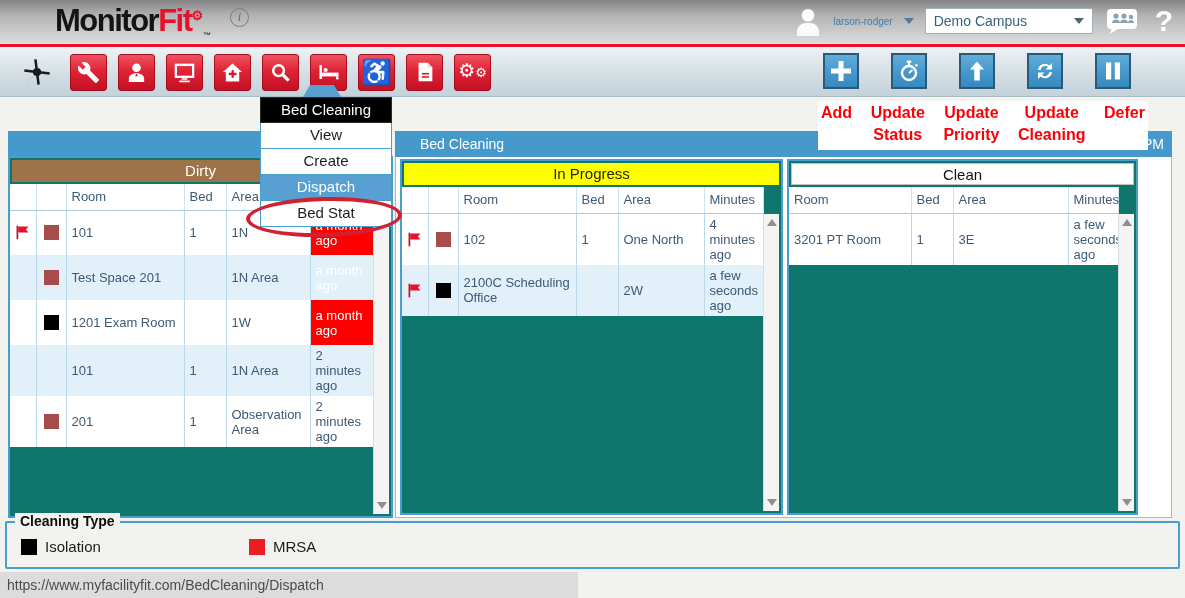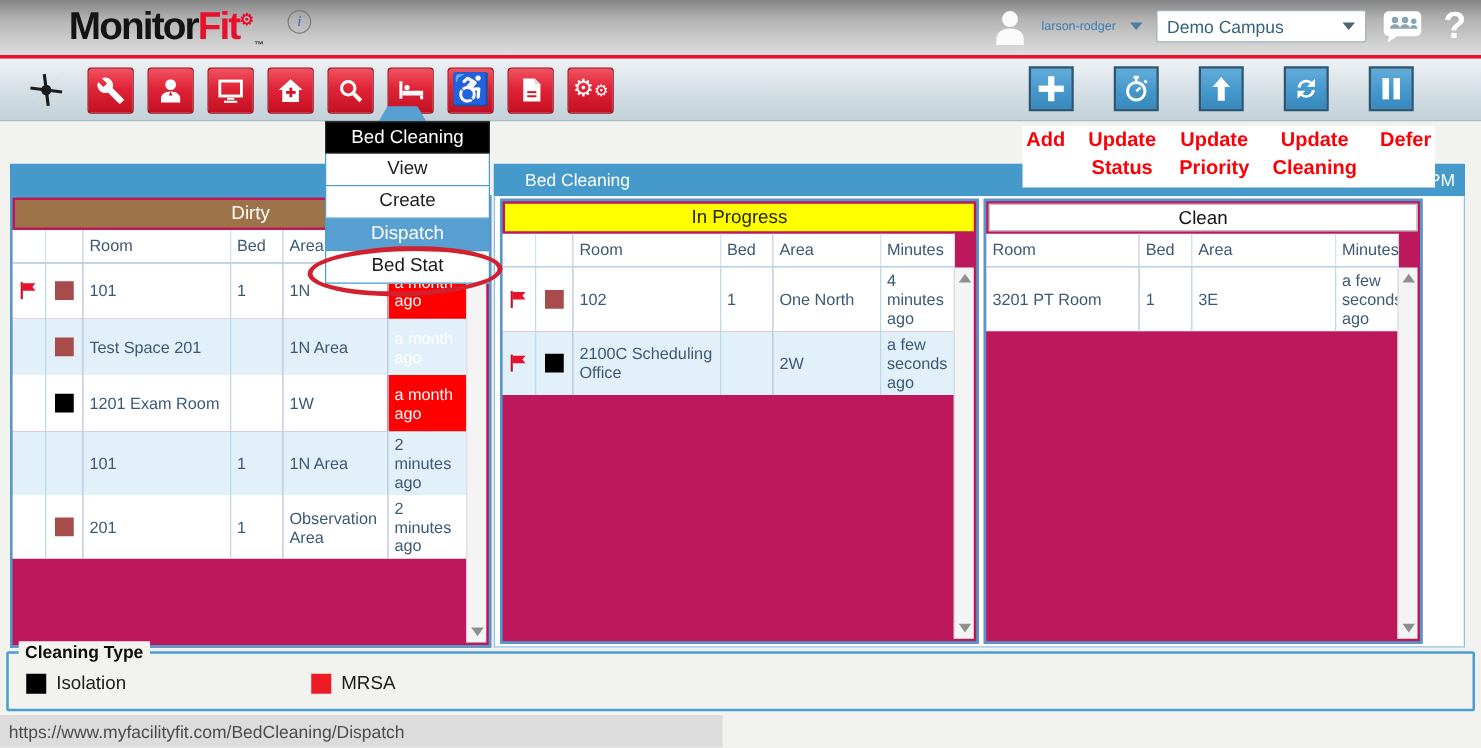--- a/index.html
+++ b/index.html
@@ -67,21 +67,21 @@
   
   .anno { position:absolute; left:818px; top:101px; width:330px; height:49px; background:#fff; z-index:40; display:flex; justify-content:space-between; padding:1px 3px; }
   .anno-lbl { color:#fb0007; font-weight:bold; font-size:16px; line-height:22px; text-align:center; white-space:nowrap; }
   
   .window { position:absolute; top:131px; }
   .win-title { height:26px; background:#4599cb; color:#fff; font-size:14px; line-height:26px; display:flex; justify-content:space-between; padding:0 8px 0 25px; }
   .win-body { position:relative; background:#fff; height:361px; border:1px solid #8fc0de; border-top:none; }
   .w-left  { left:8px;  width:384px; }
   .w-right { left:395px; width:777px; }
   
-  .grid { position:absolute; border:2px solid #4a9ecf; background:#be185d; }
+  .grid { position:absolute; border:2px solid #4a9ecf; background:#0f766e; }
   .g-dirty { left:-1px; top:-1px; width:385px; height:362px; }
   .g-prog  { left:4px;  top:2px;  width:383px; height:356px; }
   .g-clean { left:391px; top:2px; width:351px; height:356px; }
   .state-hdr { margin:2px; height:22px; line-height:22px; text-align:center; font-size:15px; }
   .sh-dirty { background:#9e734a; color:#fff; }
   .sh-prog  { background:#ffff00; color:#262600; }
   .sh-clean { background:#fff; color:#111; border:1px solid #bfbfbf; }
   table { border-collapse:collapse; table-layout:fixed; width:calc(100% - 17px); }
   th { font-weight:normal; text-align:left; color:#3c5a76; font-size:13px; height:26px; padding:2px 5px;
        border-right:1px solid #cde3f2; border-bottom:1px solid #a9cde6; background:#fff; }

